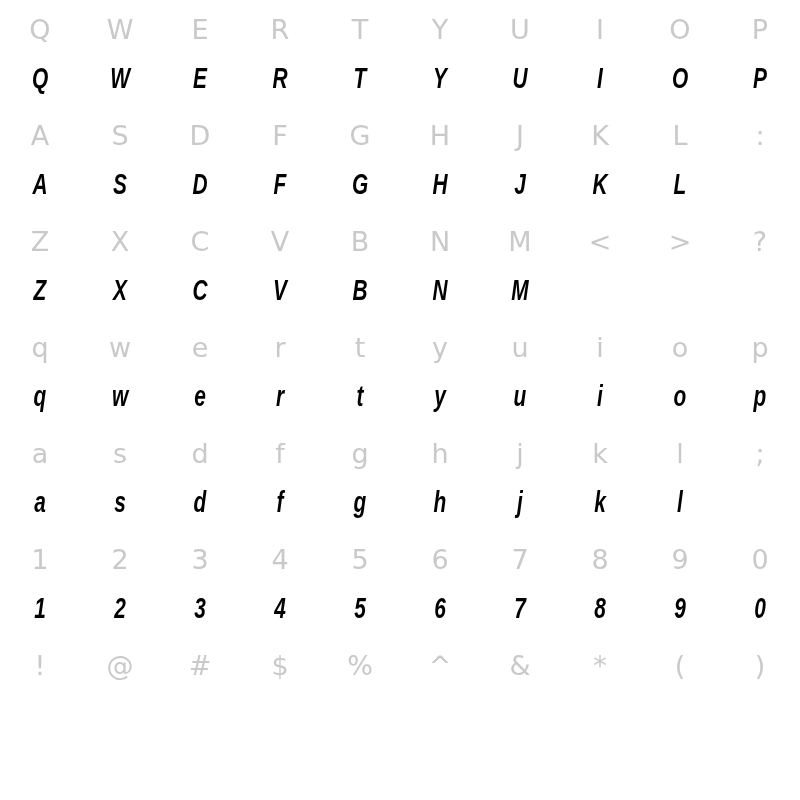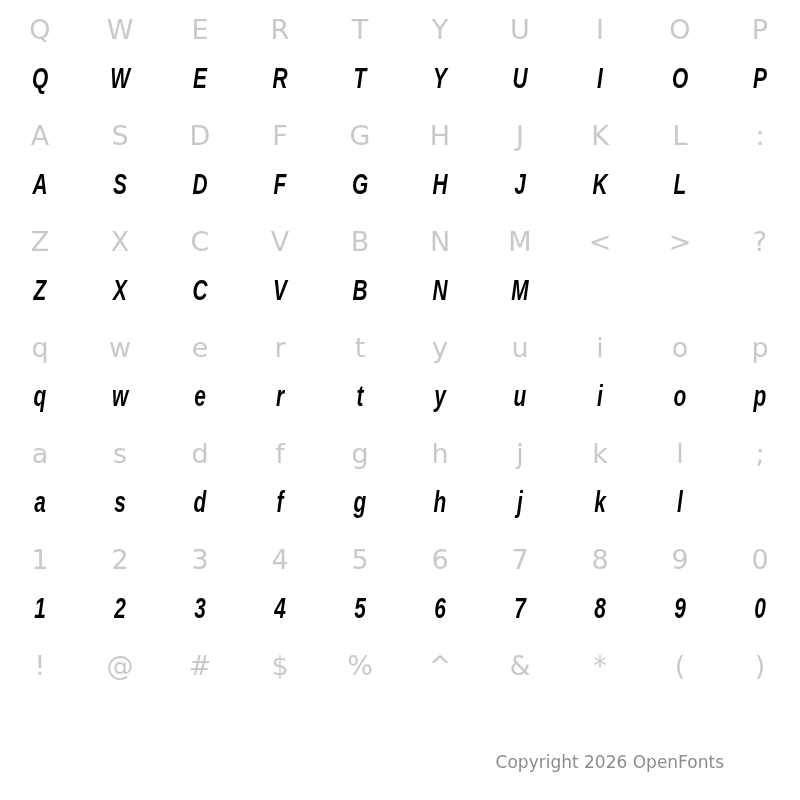--- a/index.html
+++ b/index.html
@@ -241,15 +241,14 @@
       <div class="cell">%</div>
       <div class="cell">^</div>
       <div class="cell">&amp;</div>
       <div class="cell">*</div>
       <div class="cell">(</div>
       <div class="cell">)</div>
     </div>
 
   </div>
 
-  <div class="copyright">Copyright 2026 OpenFonts</div>
 
 </div>
 
 </body></html>

